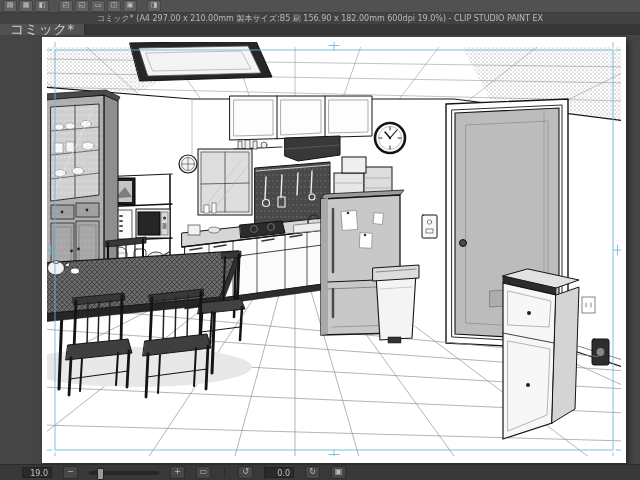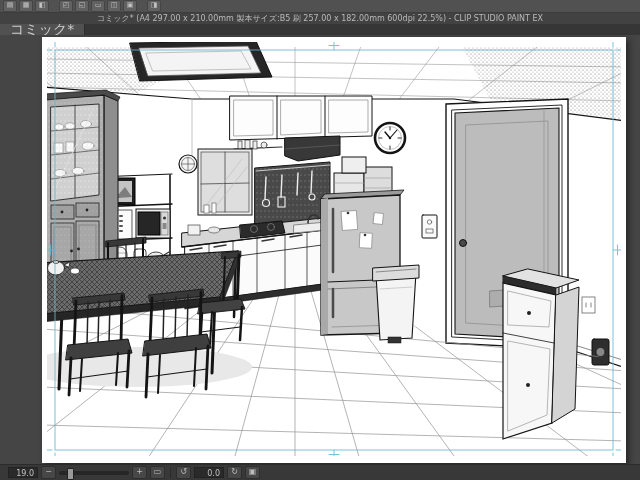--- a/index.html
+++ b/index.html
@@ -11,21 +11,21 @@
   .cmd-sep{width:6px;}
   
   #row-title{left:0;top:13px;width:640px;height:11px;background:#424242;border-bottom:1px solid #363636;color:#b9b9b9;font-size:8px;line-height:11px;text-align:center;white-space:nowrap;overflow:hidden;}
   
   #row-tabs{left:0;top:24px;width:640px;height:11px;background:#363636;border-bottom:1px solid #2d2d2d;display:flex;}
   .doc-tab{height:11px;padding:0 10px;background:#515151;border-right:1px solid #2d2d2d;color:#cccccc;font-size:14px;line-height:11px;}
   
   #canvas-area{left:0;top:35px;width:640px;height:429px;background:#454545;}
   #page{left:42px;top:2px;width:584px;height:426px;background:#ffffff;box-shadow:3px 3px 6px rgba(0,0,0,.45);}
   
-  #statusbar{left:0;top:464px;width:640px;height:16px;background:#383838;border-top:1px solid #2b2b2b;display:flex;align-items:center;gap:3px;padding:0 8px;box-sizing:border-box;}
+  #statusbar{left:0;top:464px;width:640px;height:16px;background:#383838;border-top:1px solid #2b2b2b;display:flex;align-items:center;gap:11px;padding:0 22px;box-sizing:border-box;}
   .val-box{width:30px;height:11px;background:#2a2a2a;border:1px solid #222;color:#c0c0c0;font-size:8px;line-height:11px;text-align:right;padding-right:3px;box-sizing:border-box;}
   .sb-btn{width:13px;height:11px;background:#474747;border:1px solid #2e2e2e;border-radius:2px;color:#bdbdbd;font-size:8px;line-height:10px;text-align:center;}
   .sb-sep{width:1px;height:10px;background:#2b2b2b;margin:0 2px;}
   #zoom-slider{position:relative;width:70px;height:4px;background:#262626;border-radius:2px;}
   #zoom-handle{position:absolute;left:8px;top:-3px;width:5px;height:10px;background:#9a9a9a;border:1px solid #222;border-radius:1px;}
 </style>
 </head>
 <body>
 
 <div id="row-icons" class="abs">
@@ -35,21 +35,21 @@
   <div class="cmd-sep"></div>
   <div class="cmd-icon">◰</div>
   <div class="cmd-icon">◱</div>
   <div class="cmd-icon">▭</div>
   <div class="cmd-icon">◫</div>
   <div class="cmd-icon">▣</div>
   <div class="cmd-sep"></div>
   <div class="cmd-icon">◨</div>
 </div>
 
-<div id="row-title" class="abs">コミック* (A4 297.00 x 210.00mm 製本サイズ:B5 刷 257.00 x 182.00mm 600dpi 22.5%) - CLIP STUDIO PAINT EX</div>
+<div id="row-title" class="abs">コミック* (A4 297.00 x 210.00mm 製本サイズ:B5 刷 156.90 x 182.00mm 600dpi 19.0%) - CLIP STUDIO PAINT EX</div>
 
 <div id="row-tabs" class="abs">
   <div class="doc-tab">コミック*</div>
 </div>
 
 <div id="canvas-area" class="abs">
   <div id="page" class="abs">
     <svg width="584" height="426" viewBox="0 0 584 426">
       <defs>
         <pattern id="stip" width="4" height="4" patternUnits="userSpaceOnUse">

